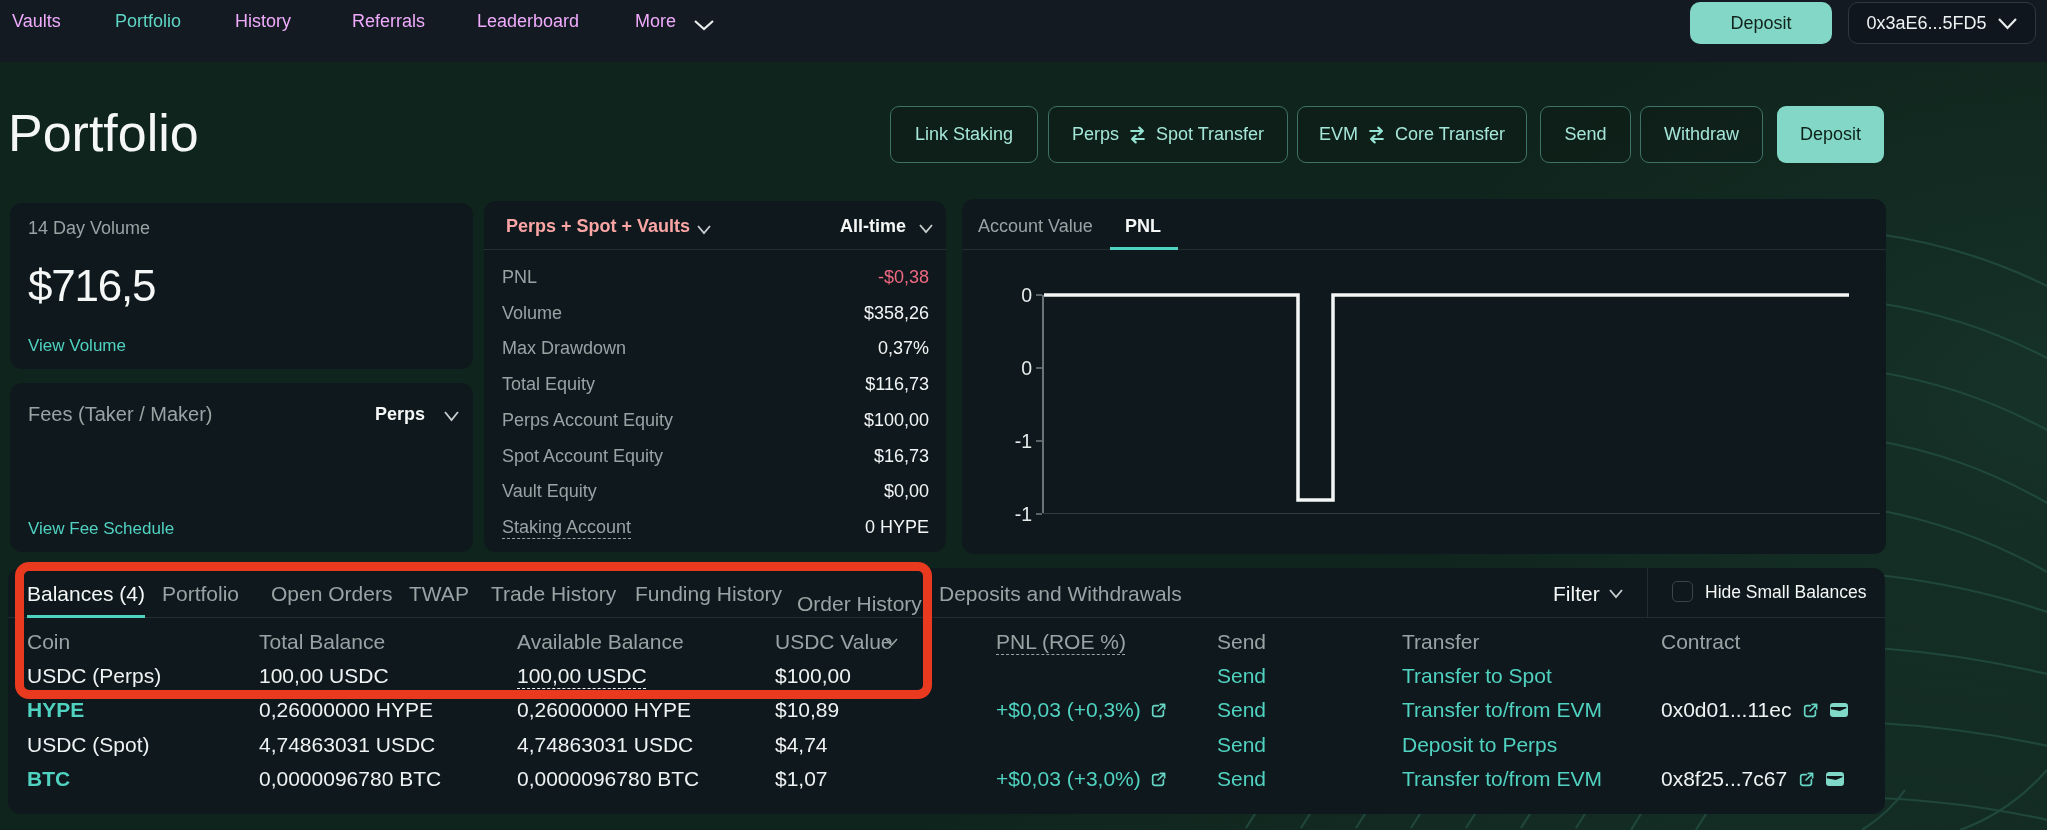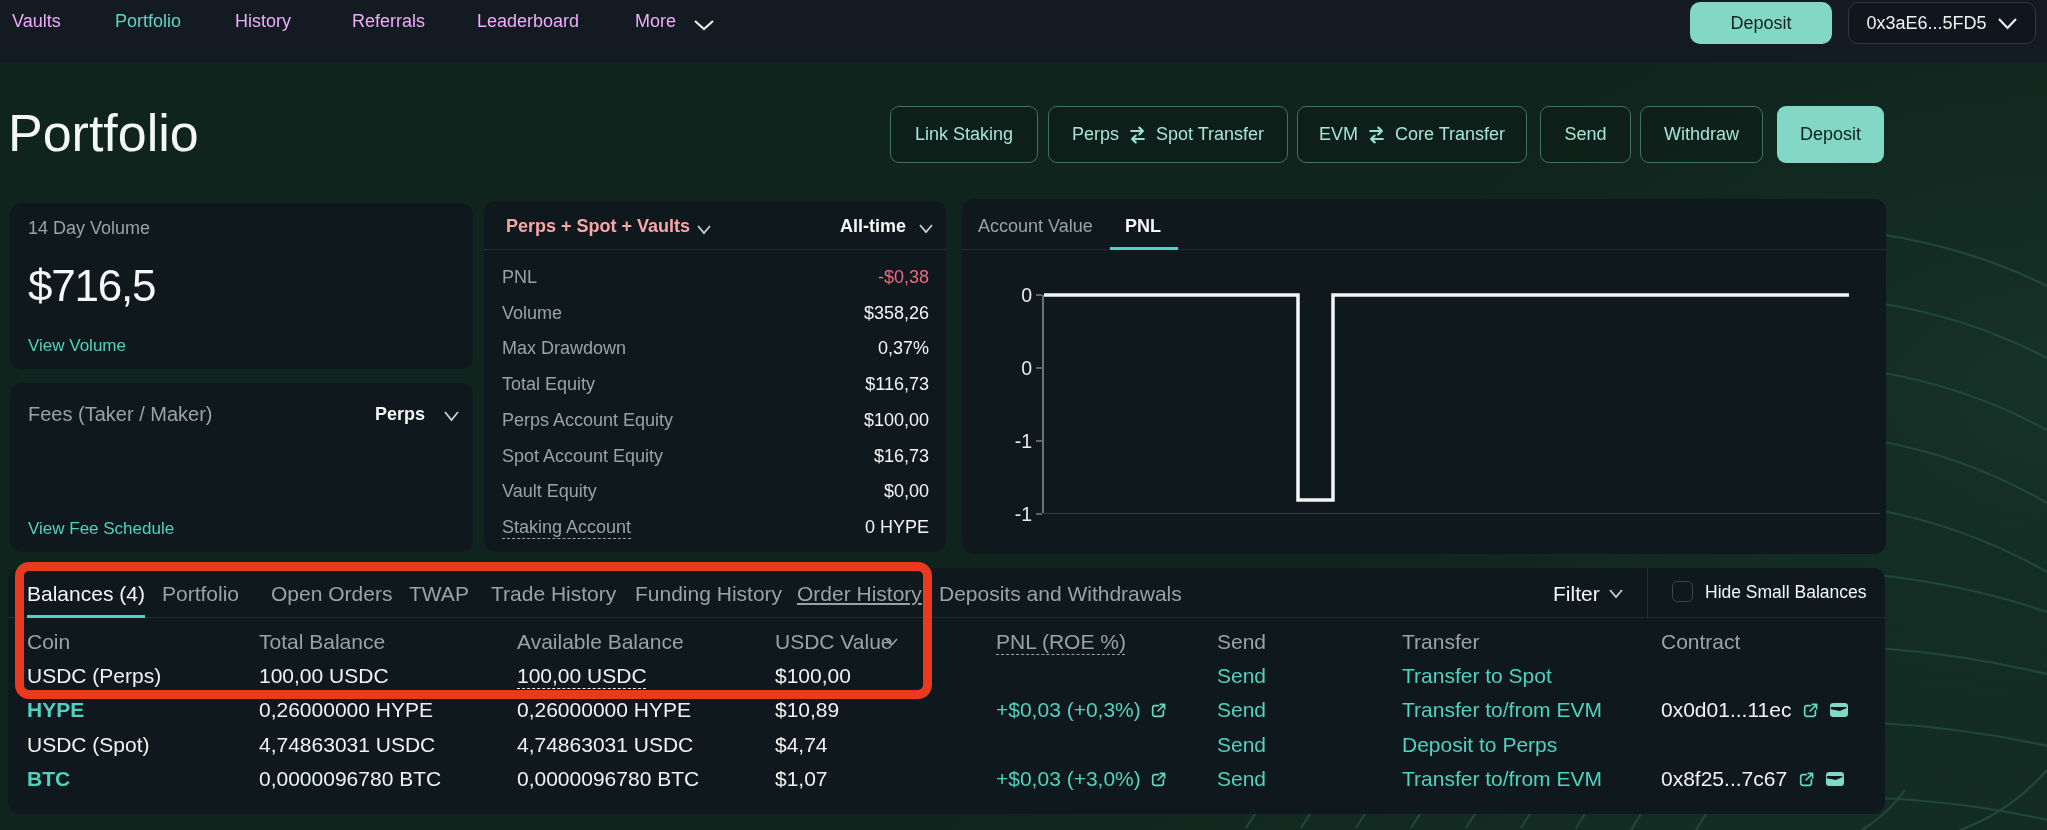--- a/index.html
+++ b/index.html
@@ -155,21 +155,21 @@
   </svg>
 </div>
 
 <div class="card" style="left:8px;top:568px;width:1877px;height:246px;">
   <div class="cell" style="left:19px;top:14px;color:#f4f7f6;">Balances (4)</div>
   <div class="cell gray" style="left:154px;top:14px;">Portfolio</div>
   <div class="cell gray" style="left:263px;top:14px;">Open Orders</div>
   <div class="cell gray" style="left:401px;top:14px;">TWAP</div>
   <div class="cell gray" style="left:483px;top:14px;">Trade History</div>
   <div class="cell gray" style="left:627px;top:14px;">Funding History</div>
-  <div class="cell gray" style="left:789px;top:14px;text-decoration:underline;">Order History</div>
+  <div class="cell gray" style="left:789px;top:24px;">Order History</div>
   <div class="cell gray" style="left:931px;top:14px;">Deposits and Withdrawals</div>
   <div class="cell" style="left:1545px;top:14px;color:#f4f7f6;">Filter</div>
   <svg class="abs" style="left:1600px;top:20px" width="16" height="11" viewBox="0 0 16 11">
       <polyline points="2,2 8,9 14,2" fill="none" stroke="#c8cfcf" stroke-width="1.8"></polyline>
     </svg>
   <div class="abs" style="left:1639px;top:0;width:1px;height:49px;background:#242e32;"></div>
   <div class="abs" style="left:1664px;top:13px;width:21px;height:21px;border:1.5px solid #39454a;border-radius:5px;"></div>
   <div class="cell" style="left:1697px;top:14px;color:#f4f7f6;font-size:17.5px;">Hide Small Balances</div>
   <div class="abs" style="left:0;top:49px;width:1877px;height:1px;background:#232d31;"></div>
   <div class="abs" style="left:19px;top:47px;width:118px;height:3px;background:#50d2c1;"></div>

